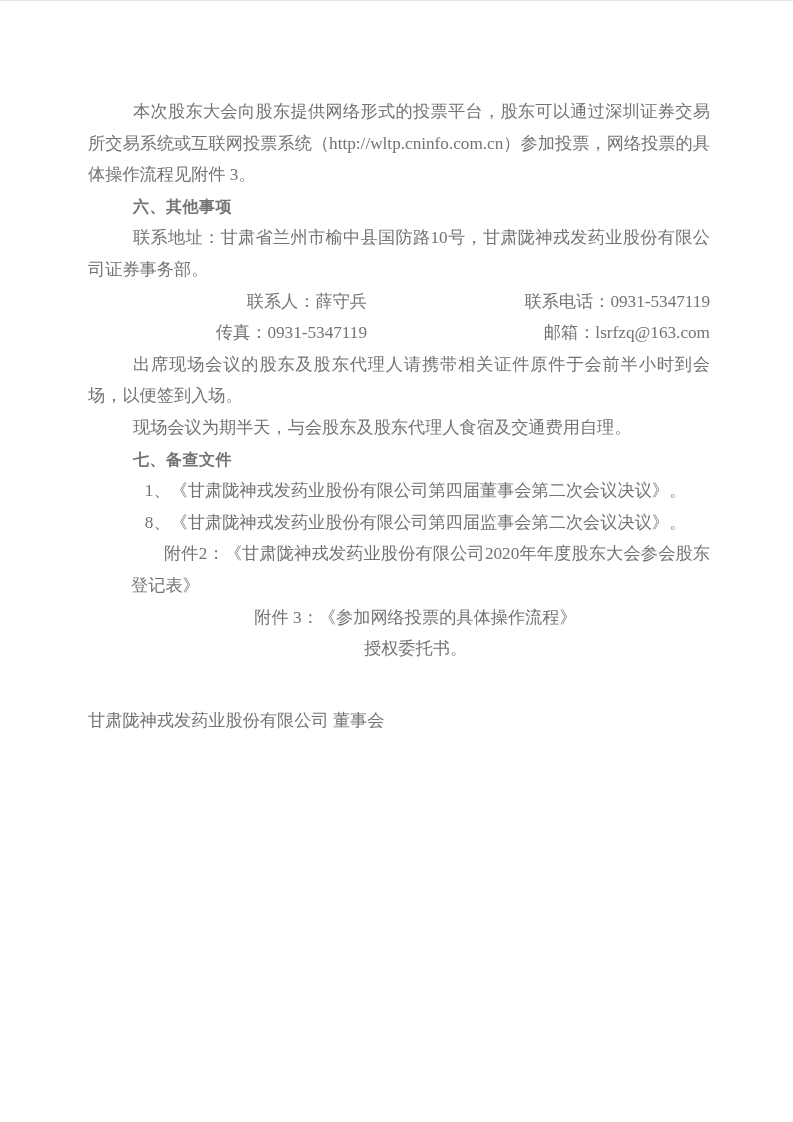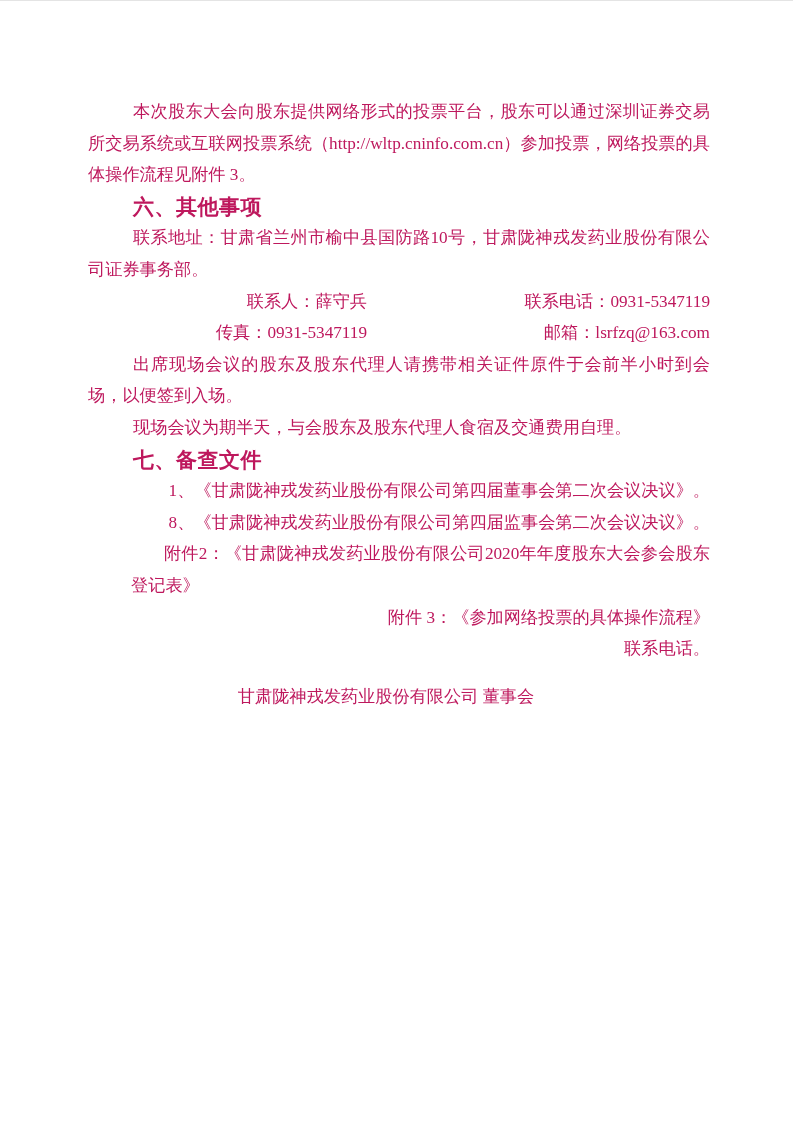--- a/index.html
+++ b/index.html
@@ -9,65 +9,65 @@
   }
   .page {
     position: relative;
     width: 793px;
     height: 1122px;
     background: #ffffff;
     overflow: hidden;
     box-sizing: border-box;
     border-top: 1px solid #e4e4e4;
     font-family: "Liberation Serif", "DejaVu Serif", serif;
-    color: #be185d;
+    color: #737373;
   }
   .content {
     position: absolute;
     left: 88px;
     top: 95px;
     width: 622px;
     font-size: 17.2px;
     line-height: 31.6px;
     text-align: justify;
   }
   .para {
     margin: 0;
     text-indent: 45px;
   }
   .list-line {
     margin: 0;
     text-indent: 33px;
-    text-align: right;
+    text-align: center;
   }
   .sec-heading {
     margin: 0;
-    font-size: 21px;
+    font-size: 16px;
     line-height: 31.6px;
     text-indent: 45px;
     text-align: left;
     font-family: "Liberation Sans", "DejaVu Sans", sans-serif;
     font-weight: bold;
     letter-spacing: 0.5px;
   }
   .contact-row {
     display: flex;
     padding-left: 55px;
     text-align: right;
   }
   .contact-left {
     flex: 0 0 auto;
     width: 224px;
   }
   .contact-right {
     flex: 1 1 auto;
   }
   .signature-block {
-    margin-top: 16px;
-    text-align: center;
+    margin-top: 40px;
+    text-align: left;
   }
   .sig-company {
     margin: 0;
     padding-right: 26px;
   }
   .sig-date {
     margin: 0;
     padding-right: 32px;
   }
 </style>
@@ -101,20 +101,20 @@
 
     <p class="list-line">1、《甘肃陇神戎发药业股份有限公司第四届董事会第二次会议决议》。</p>
 
     <p class="list-line">8、《甘肃陇神戎发药业股份有限公司第四届监事会第二次会议决议》。</p>
 
 
     <p class="para" style="text-indent:33px;margin-left:43px;">附件2：《甘肃陇神戎发药业股份有限公司2020年年度股东大会参会股东登记表》</p>
 
     <p class="list-line">附件 3：《参加网络投票的具体操作流程》</p>
 
-    <p class="list-line">联系电话。</p>
+    <p class="list-line">授权委托书。</p>
 
     <div class="signature-block">
       <p class="sig-company">甘肃陇神戎发药业股份有限公司 董事会</p>
     </div>
 
   </div>
 </div>
 
 </body></html>

